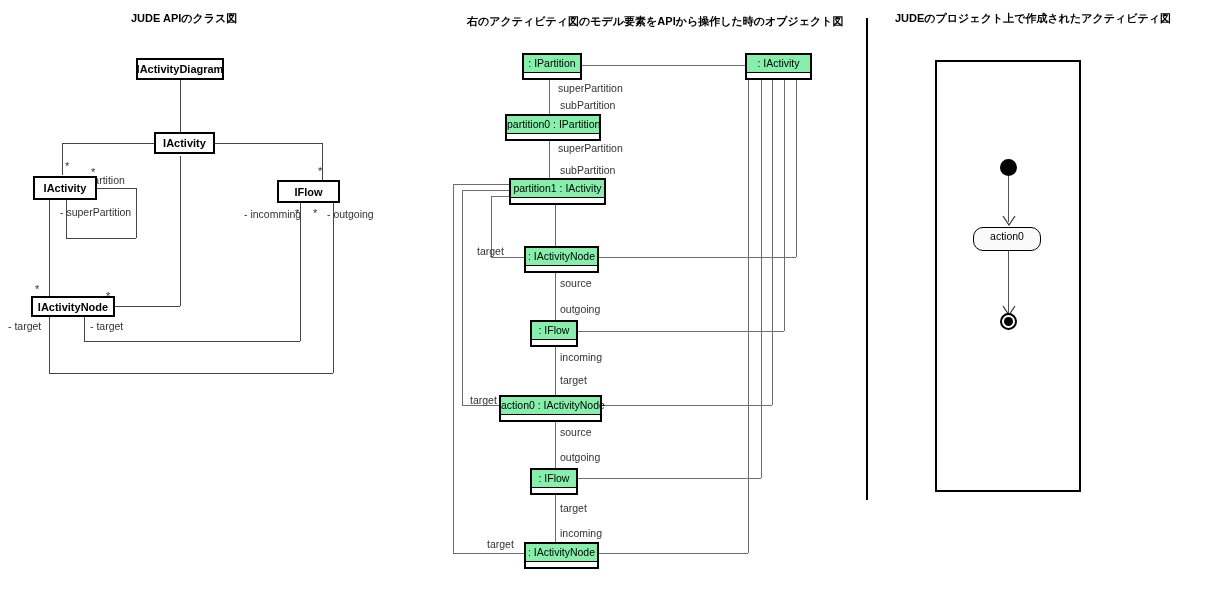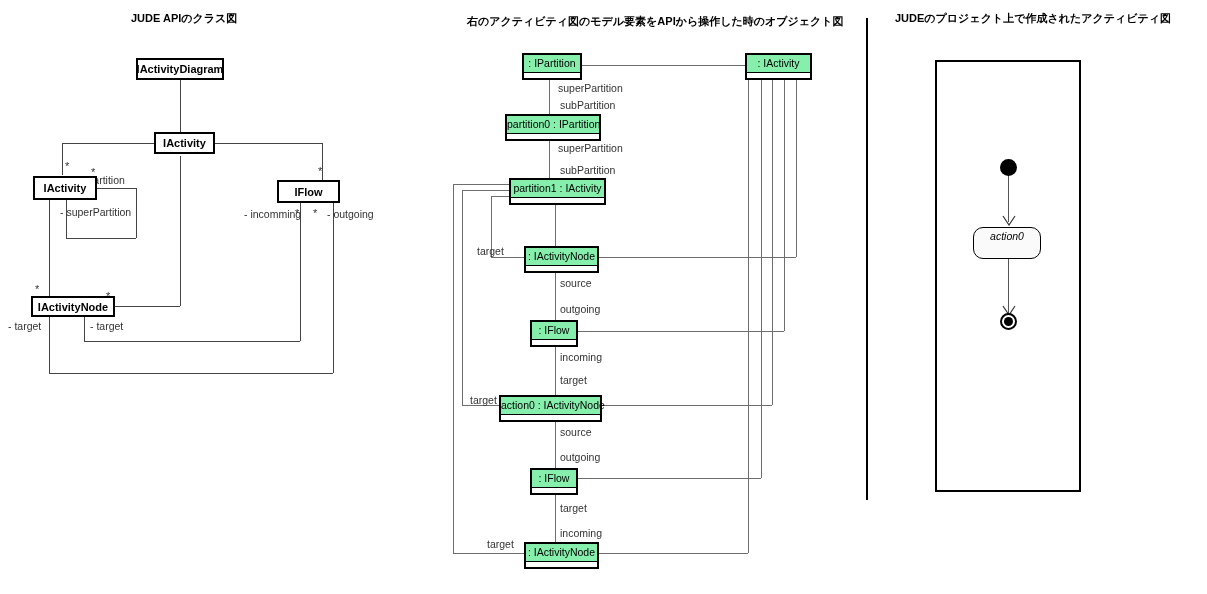--- a/index.html
+++ b/index.html
@@ -354,21 +354,21 @@
 
 
 
   <div class="init-node" style="left:1000px; top:159px;"></div>
 
   <div class="flow-line" style="left:1008px; top:176px; height:46px;"></div>
   <svg class="arrow-head" style="left:1002px; top:215px;" width="14" height="11">
     <path d="M1,1 L7,10 L13,1" fill="none" stroke="#333" stroke-width="1.2"></path>
   </svg>
 
-  <div class="action-node" style="left:973px; top:227px; width:68px; height:32px;font-style:italic;">
+  <div class="action-node" style="left:973px; top:227px; width:68px; height:24px;">
     <span>action0</span>
   </div>
 
   <div class="flow-line" style="left:1008px; top:246px; height:70px;"></div>
   <svg class="arrow-head" style="left:1002px; top:305px;" width="14" height="11">
     <path d="M1,1 L7,10 L13,1" fill="none" stroke="#333" stroke-width="1.2"></path>
   </svg>
 
   <div class="final-outer" style="left:1000px; top:313px;"></div>
   <div class="final-inner" style="left:1004px; top:317px;"></div>

